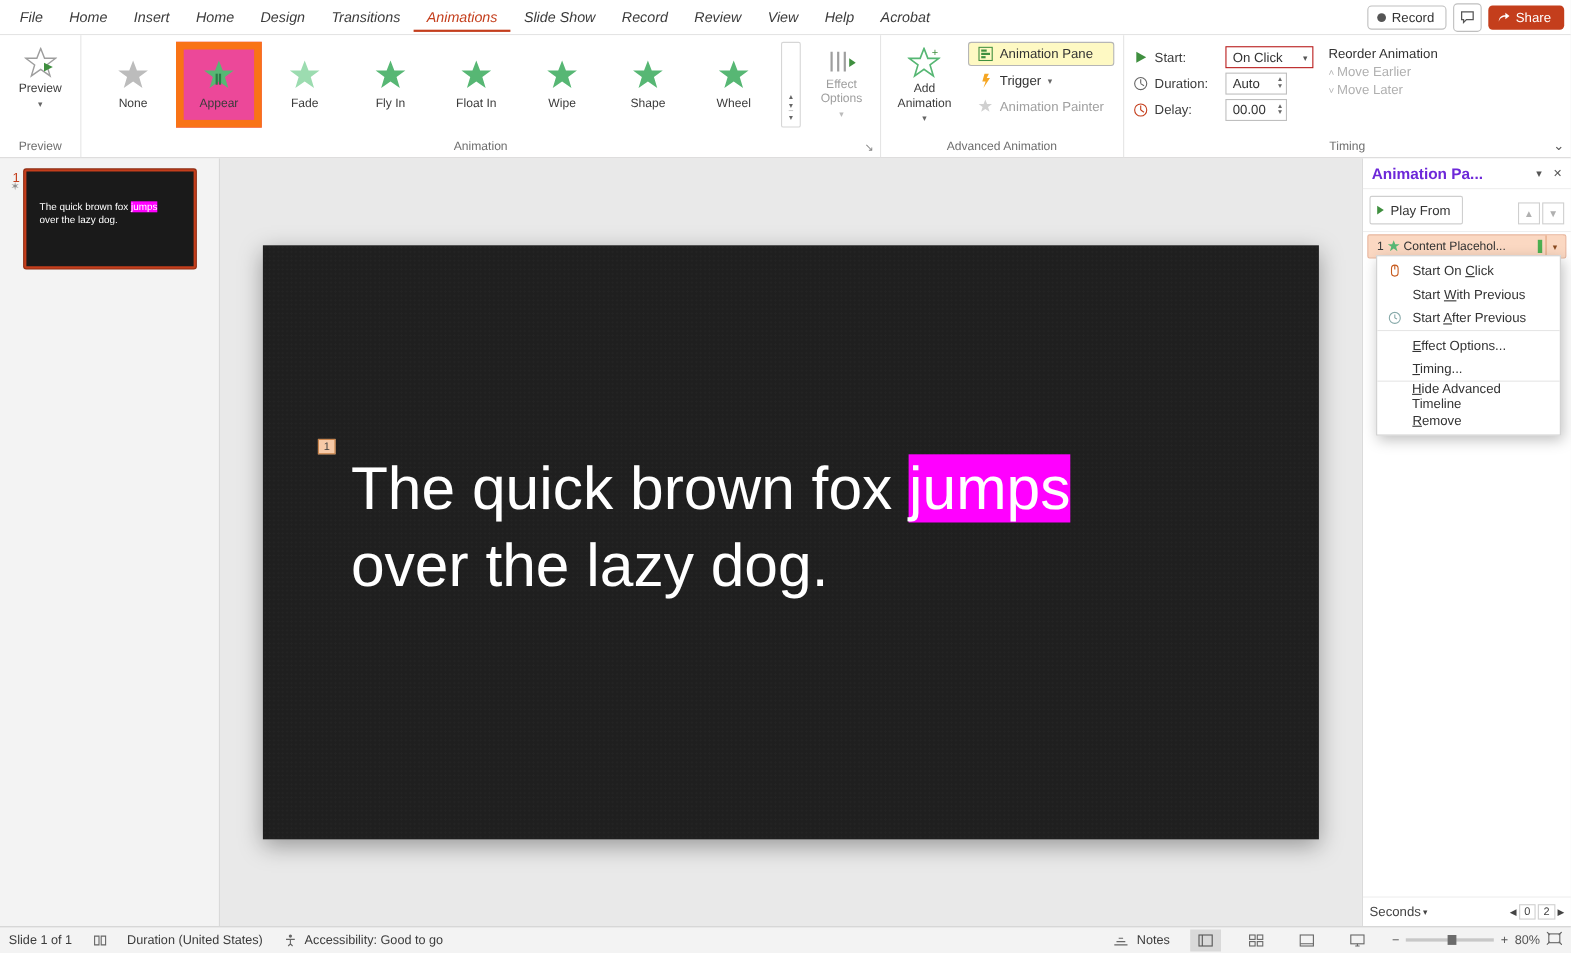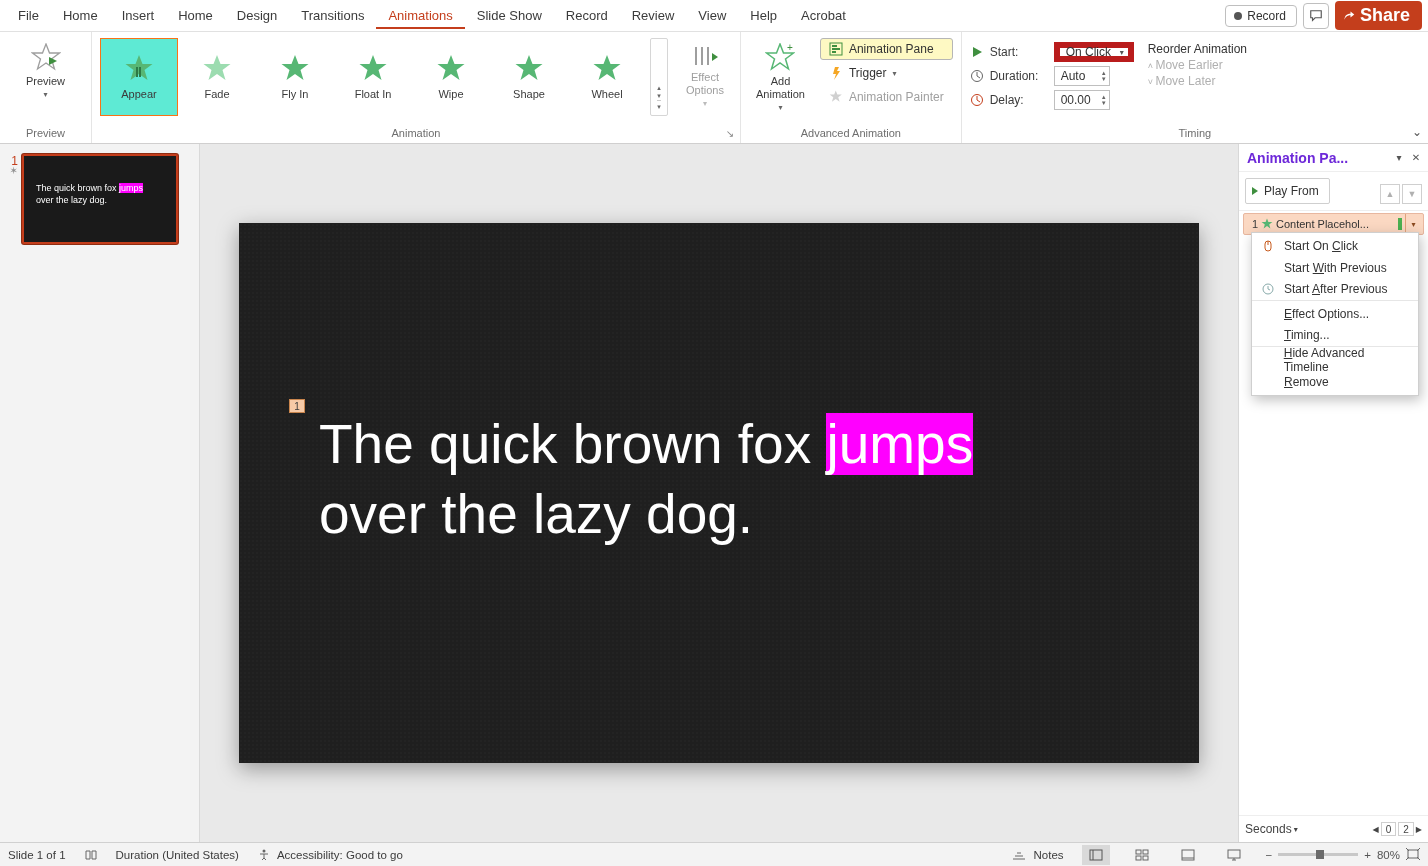--- a/index.html
+++ b/index.html
@@ -1,61 +1,61 @@
 <!DOCTYPE html>
 <html><head>
 <meta charset="utf-8">
 <style>
 * { margin: 0; padding: 0; box-sizing: border-box; font-family: "Segoe UI", Arial, sans-serif; }
 html, body { width: 1428px; height: 866px; overflow: hidden; background: #f3f3f3; color: #333; font-size: 12px; }
 
 
 .menubar-wrap { height: 32px; display: flex; align-items: center; background: #fff; border-bottom: 1px solid #e1e1e1; padding: 0 6px; }
-.menubar { display: flex; gap: 0; align-items: center; height: 100%; }
+.menubar { display: flex; gap: 0; align-items: center; height: 100%; font-style: italic; }
 .menu-item { padding: 6px 12px 4px 12px; font-size: 13px; color: #3b3b3b; cursor: default; border-bottom: 2px solid transparent; }
 .menu-item.active { color: #c43e1c; border-bottom: 2px solid #c43e1c; font-weight: 400; }
 .spacer { flex: 1; }
 .top-right { display: flex; align-items: center; gap: 6px; height: 100%; }
 .btn-record { border: 1px solid #bfbfbf; background: #fff; border-radius: 4px; padding: 3px 10px 3px 8px; display: flex; align-items: center; gap: 5px; font-size: 12px; }
 .btn-record .dot { width: 8px; height: 8px; border-radius: 50%; background: #555; }
 .btn-icon-sq { width: 26px; height: 26px; border: 1px solid #bfbfbf; background: #fff; border-radius: 4px; display:flex; align-items:center; justify-content:center; }
-.btn-share { background: #c43e1c; color: #fff; border-radius: 4px; padding: 4px 12px 4px 8px; display:flex; align-items:center; gap:5px; font-size: 18px; font-weight: 700; }
+.btn-share { background: #c43e1c; color: #fff; border-radius: 4px; padding: 4px 12px 4px 8px; display:flex; align-items:center; gap:5px; font-size: 12px; font-weight: 400; }
 
 
 .ribbon { height: 112px; background: #fff; border-bottom: 1px solid #d0cfcf; display: flex; position: relative; }
 .rgroup { border-right: 1px solid #e5e5e5; display:flex; flex-direction:column; justify-content:space-between; padding: 6px 8px 2px 8px; position: relative; }
 .rgroup-body { display:flex; align-items:flex-start; gap: 4px; }
 .rgroup-label { text-align:center; color: #6e6e6e; font-size: 11px; padding-bottom: 2px; }
 .bigbtn { display:flex; flex-direction:column; align-items:center; justify-content:center; gap: 2px; padding: 4px 6px; min-width: 54px; cursor: default; border: 1px solid transparent; border-radius: 3px; }
 .bigbtn .label { font-size: 11px; text-align:center; line-height: 13px; color: #3b3b3b; }
 .bigbtn.disabled .label { color: #9e9e9e; }
 
 
 .star-ico { width: 30px; height: 30px; display:flex; align-items:center; justify-content:center; }
 
 .gallery { display:flex; align-items:flex-start; gap: 0; position: relative; height: 86px; }
 .gitem { width: 78px; height: 78px; display:flex; flex-direction:column; align-items:center; justify-content:center; gap:4px; border: 1px solid transparent; }
-.gitem.selected { background: #5eead4; border: 1px solid #f97316; }
+.gitem.selected { background: #ec4899; border: 7px solid #f97316; }
 .gitem .label { font-size: 11px; color:#3b3b3b; }
 .gallery-more { width: 18px; height: 78px; border: 1px solid #d6d6d6; border-radius: 2px; display:flex; flex-direction:column; align-items:center; justify-content:flex-end; padding-bottom: 4px; background:#fff; margin-left: 4px;}
 .gallery-more .chev { font-size: 7px; color:#666; }
 
 .dlg-launcher { position:absolute; right: 4px; bottom: 3px; width: 12px; height: 12px; color:#888; font-size: 10px; text-align:center; }
 
 
 .smallbtn { display:flex; align-items:center; gap:6px; padding: 2px 8px; font-size: 12px; border: 1px solid transparent; border-radius: 3px; height: 22px; }
 .smallbtn.toggled { background: #fef9c3; border: 1px solid #b6b6b6; }
 .smallbtn.disabled { color:#a0a0a0; }
 .adv-col { display:flex; flex-direction:column; gap: 2px; }
 
 
 .timing-grid { display:flex; flex-direction:column; gap: 4px; padding-top: 4px; }
 .timing-row { display:flex; align-items:center; gap:6px; font-size: 12px; }
 .tlabel { width: 58px; color:#3b3b3b; }
-.combo { border:6px solid #b91c1c; background:#fff; height:20px; display:flex; align-items:center; justify-content:space-between; padding: 0 4px 0 6px; font-size:12px; }
+.combo { border:1px solid #b91c1c; background:#fff; height:20px; display:flex; align-items:center; justify-content:space-between; padding: 0 4px 0 6px; font-size:12px; }
 .combo .chev { font-size: 8px; color:#555; }
 .spin { border:1px solid #bfbfbf; background:#fff; height:20px; width: 56px; display:flex; align-items:center; justify-content:space-between; padding:0 2px 0 6px; font-size:12px;}
 .spin .arrows { display:flex; flex-direction:column; line-height:6px; font-size:6px; color:#666;}
 .reorder-col { display:flex; flex-direction:column; gap: 2px; padding-left: 10px; padding-top: 4px; font-size:12px;}
 .reorder-col .disabled { color:#b0b0b0; }
 
 .ribbon-collapse { position:absolute; right:6px; bottom:4px; font-size:12px; color:#555; }
 
 
 .workspace { position:absolute; top:144px; left:0; right:0; bottom:24px; display:flex; }
@@ -169,39 +169,45 @@
       <svg class="sv" width="12" height="12" viewBox="0 0 16 16">
           <path fill="#fff" d="M10 2l5 4-5 4V7C5 7 3 10 2 13c0-6 4-8 8-8V2z"></path>
         </svg>
       <span>Share</span>
     </div>
   </div>
 </div>
 
 <div class="ribbon">
 
-  <div class="rgroup" style="width:92px">
+  <div class="rgroup" style="width:74px">
     <div class="rgroup-body" style="justify-content:center;width:100%">
       <div class="bigbtn">
         <div class="star-ico">
           <svg width="34" height="30" viewBox="0 0 30 30">
               <use href="#star-shape" fill="none" stroke="#9e9e9e" stroke-width="1.3"></use>
               <polygon points="18,14 26,18 18,22" fill="#3f8f3f"></polygon>
             </svg>
         </div>
         <div class="label">Preview</div>
         <div style="font-size:8px;color:#666">▾</div>
       </div>
     </div>
     <div class="rgroup-label">Preview</div>
   </div>
 
   <div class="rgroup" style="flex:0 0 auto">
     <div class="rgroup-body">
       <div class="gallery">
+        <div class="gitem">
+          <svg width="30" height="30" viewBox="0 0 30 30">
+              <use href="#star-shape" class="grey"></use>
+            </svg>
+          <div class="label">None</div>
+        </div>
         <div class="gitem selected">
           <svg width="30" height="30" viewBox="0 0 30 30">
               <use href="#star-shape" class="green"></use>
               <rect x="12" y="13" width="2" height="10" fill="#2c7a46"></rect>
               <rect x="15" y="13" width="2" height="10" fill="#2c7a46"></rect>
             </svg>
           <div class="label">Appear</div>
         </div>
         <div class="gitem">
           <svg width="30" height="30" viewBox="0 0 30 30">

